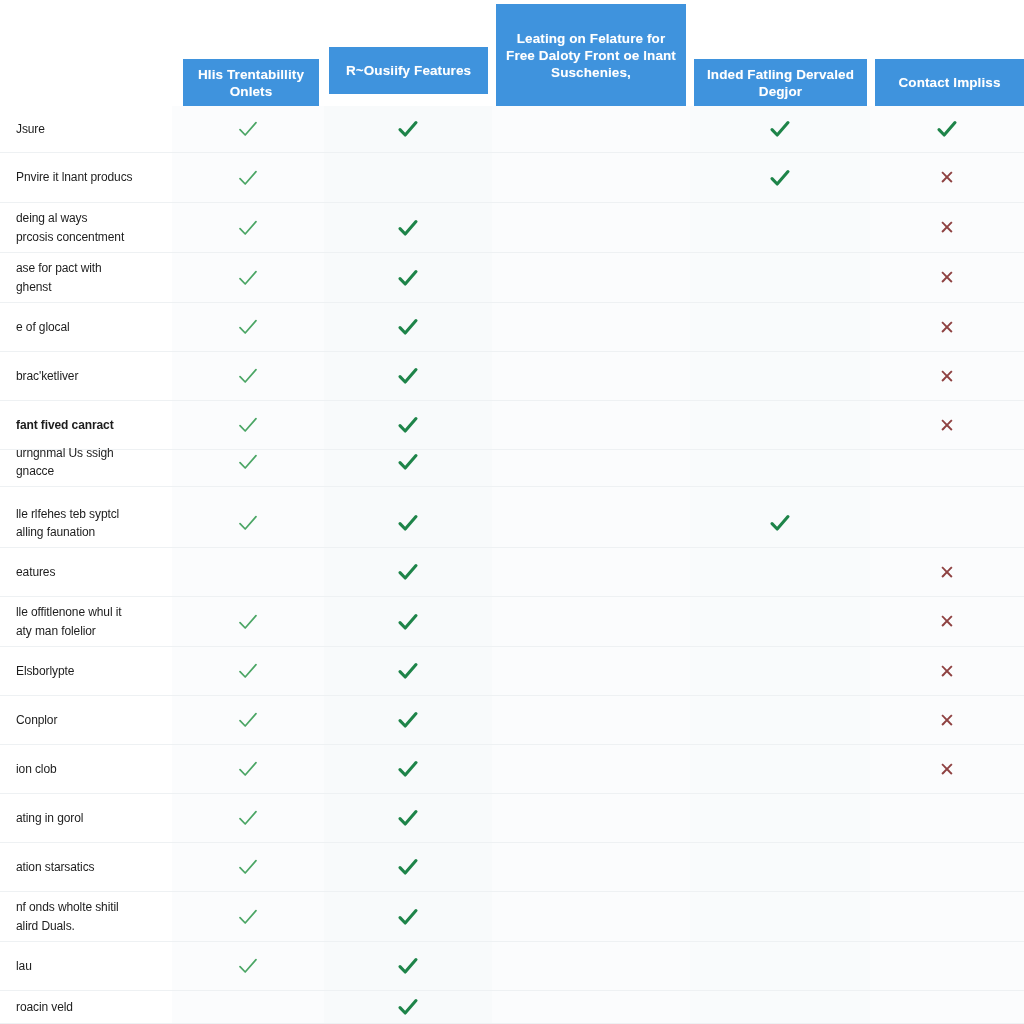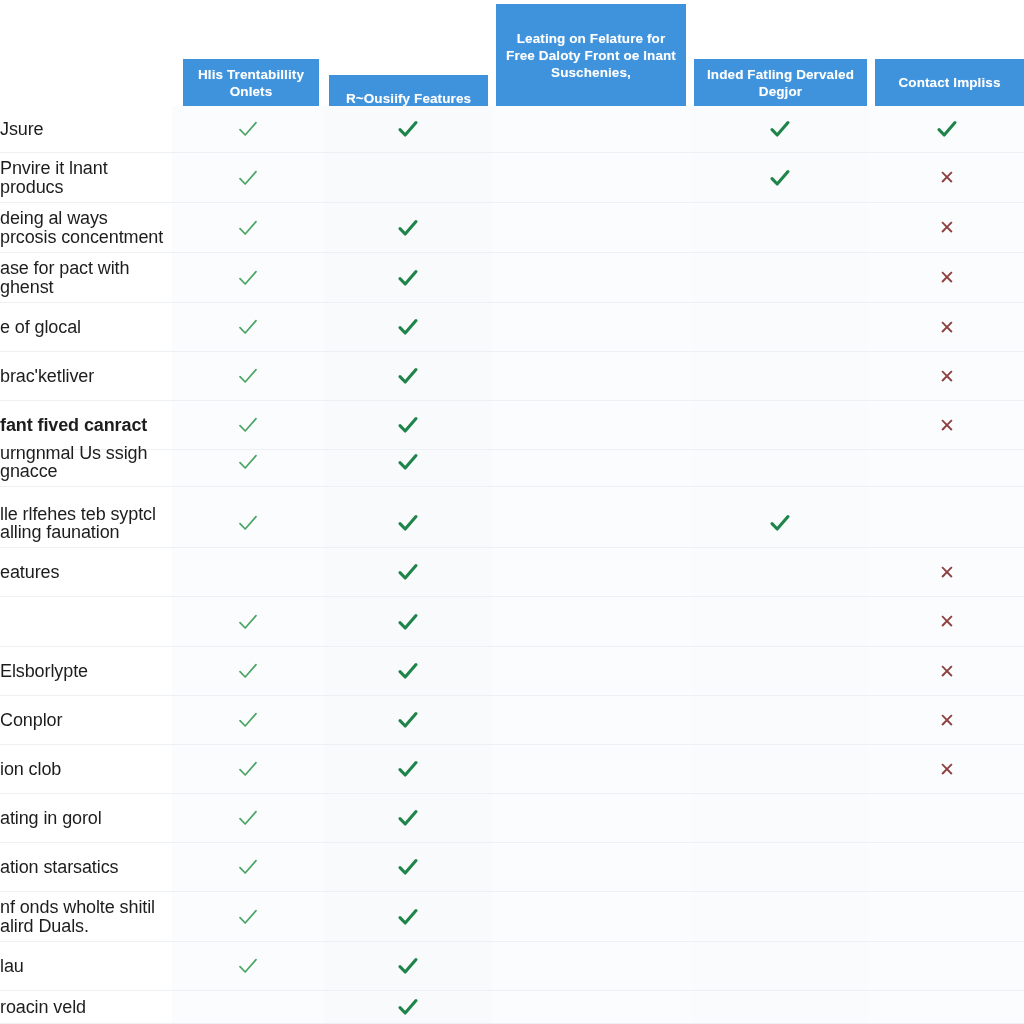--- a/index.html
+++ b/index.html
@@ -49,21 +49,21 @@
     line-height: 17px;
     text-align: center;
     display: flex;
     align-items: center;
     justify-content: center;
     padding: 19px 6px;
     letter-spacing: .1px;
     text-shadow: 0 0 1px rgba(255,255,255,.35);
   }
   .hdr1 { left: 183px; top: 59px;  width: 136px; height: 47px; }
-  .hdr2 { left: 329px; top: 75px;  width: 159px; height: 47px; }
+  .hdr2 { left: 329px; top: 47px;  width: 159px; height: 47px; }
   .hdr3 { left: 496px; top: 4px;   width: 190px; height: 102px; }
   .hdr4 { left: 694px; top: 59px;  width: 173px; height: 47px; }
   .hdr5 { left: 875px; top: 59px;  width: 149px; height: 47px; }
 
   
   .body-area {
     position: absolute;
     left: 0;
     top: 106px;
     width: 1024px;
@@ -93,22 +93,22 @@
   }
   .row-label {
     position: absolute;
     left: 0;
     top: 0;
     width: 172px;
     height: 100%;
     box-sizing: border-box;
     display: flex;
     align-items: center;
-    padding: 0 8px 0 0;
-    font-size: 18px;
+    padding: 0 8px 0 16px;
+    font-size: 12px;
     line-height: 18.5px;
     color: #1d1d1d;
     letter-spacing: -.1px;
     white-space: pre-line;
   }
   .row-label.bold { font-weight: bold; }
 
   .cell {
     position: absolute;
     top: 0;
@@ -385,20 +385,22 @@
             </svg>
           </span>
         </div>
         <div class="cell c3"></div>
         <div class="cell c4"></div>
         <div class="cell c5">
           <span class="mark cross-mark">✕</span>
         </div>
       </div>
       <div class="row" style="top: 491px; height: 50px;">
+        <div class="row-label">lle offitlenone whul it
+aty man folelior</div>
         <div class="cell c1">
           <span class="mark check-light">
             <svg width="26" height="26" viewBox="0 0 26 26" fill="none">
               <path d="M5 13.6 L10.2 19 L21 6.6" fill="none" stroke-linecap="round" stroke-linejoin="round"></path>
             </svg>
           </span>
         </div>
         <div class="cell c2">
           <span class="mark check-bold">
             <svg width="26" height="26" viewBox="0 0 26 26" fill="none">

